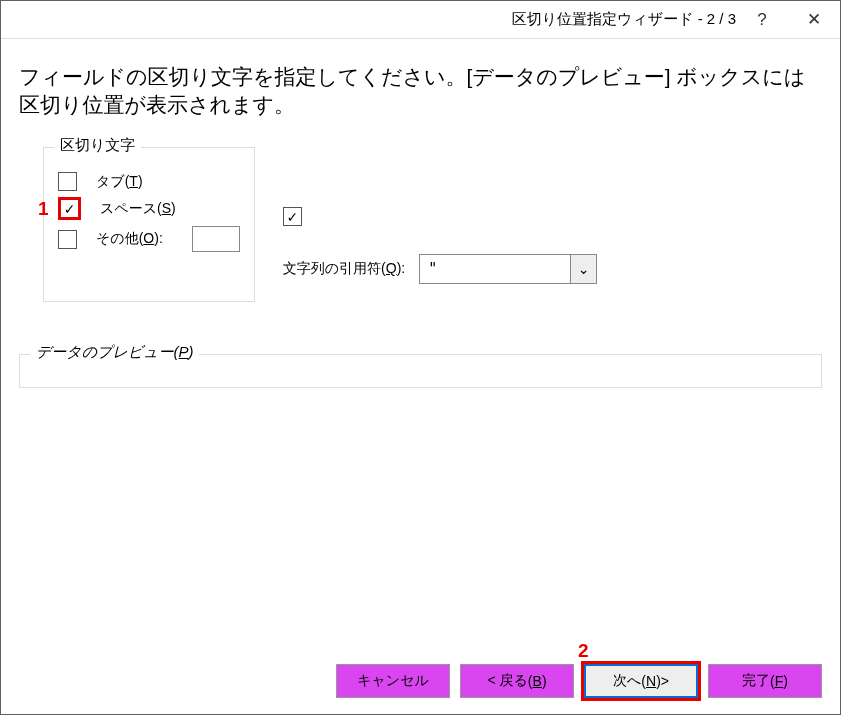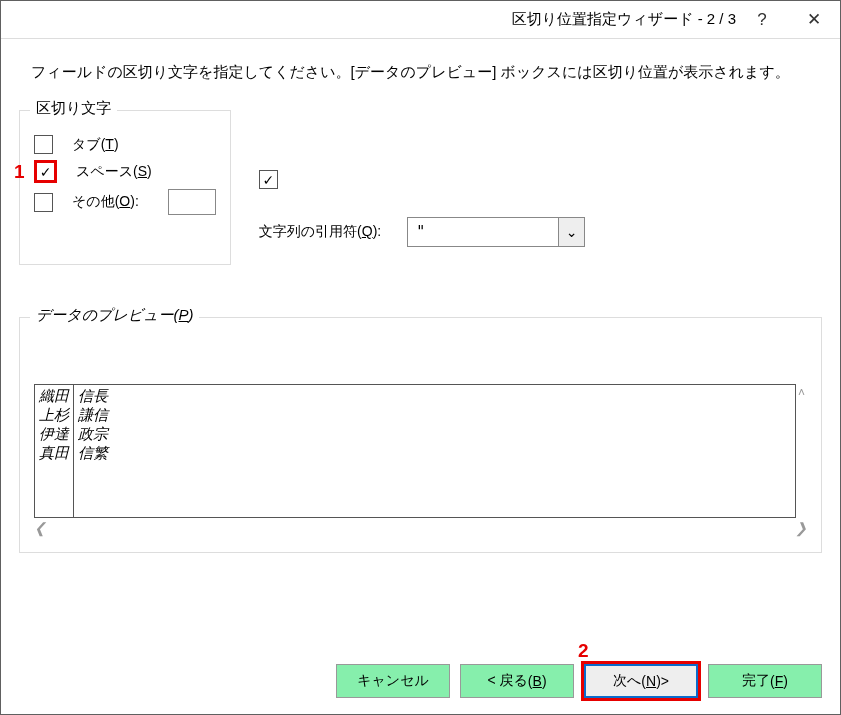--- a/index.html
+++ b/index.html
@@ -26,23 +26,23 @@
     width: 52px;
     height: 38px;
     display: flex;
     align-items: center;
     justify-content: center;
     font-size: 17px;
     color: #333;
     cursor: pointer;
   }
   .content { padding: 12px 18px 18px 18px; }
-  .instr { margin: 12px 0 28px 12px; font-size: 15px; }
-
-  .two-col { display: flex; gap: 28px; }
+  .instr { margin: 12px 0 28px 0; font-size: 21px; }
+
+  .two-col { display: flex; gap: 28px; margin-left: 24px; }
   .group {
     border: 1px solid #ddd;
     padding: 18px 14px 14px 14px;
     position: relative;
     min-width: 200px;
   }
   .group-title {
     position: absolute;
     top: -12px;
     left: 10px;
@@ -81,21 +81,21 @@
     left: -20px;
     color: #e60000;
     font-weight: bold;
     font-size: 19px;
   }
 
   .right-side { padding-top: 54px; }
   .right-row {
     display: flex;
     align-items: center;
-    gap: 26px;
+    gap: 14px;
     margin: 10px 0 18px 0;
   }
   .dd {
     width: 178px;
     height: 30px;
     display: flex;
     align-items: center;
     border: 1px solid #888;
   }
   .dd-txt { flex: 1; padding: 0 8px; font-family: monospace; font-size: 15px; }
@@ -140,21 +140,21 @@
     bottom: 16px;
     right: 18px;
     display: flex;
     gap: 10px;
     align-items: flex-end;
   }
   .btn {
     min-width: 114px;
     height: 34px;
     border: 1px solid #999;
-    background: #86efac;
+    background: #d946ef;
     display: flex;
     align-items: center;
     justify-content: center;
     font-size: 14px;
     cursor: pointer;
     position: relative;
   }
   .btn.focus {
     border: 2px solid #0a6bcc;
     outline: 3px solid #e60000;
@@ -218,43 +218,20 @@
           <div class="dd-btn">⌄</div>
         </div>
       </div>
     </div>
   </div>
 
   <div class="group preview-group">
     <div class="group-title">
       <span>データのプレビュー</span>(<span class="ul">P</span>)
     </div>
-    <div class="preview-area">
-      <div class="flex-row-preview">
-        <div class="grid" id="grid">
-            <div class="col">
-              <div>織田</div>
-              <div>上杉</div>
-              <div>伊達</div>
-              <div>真田</div>
-            </div>
-            <div class="col">
-              <div>信長</div>
-              <div>謙信</div>
-              <div>政宗</div>
-              <div>信繁</div>
-            </div>
-          </div>
-        <div class="right-scroll">˄</div>
-      </div>
-      <div class="scroll-ctrls">
-        <span>❮</span>
-        <span>❯</span>
-      </div>
-    </div>
   </div>
 </div>
 
 <div class="buttons">
   <div class="btn">キャンセル</div>
   <div class="btn">
     <span>&lt; 戻る</span>(<span class="ul">B</span>)
   </div>
   <div class="btn focus">
     <span class="ann2">2</span>

